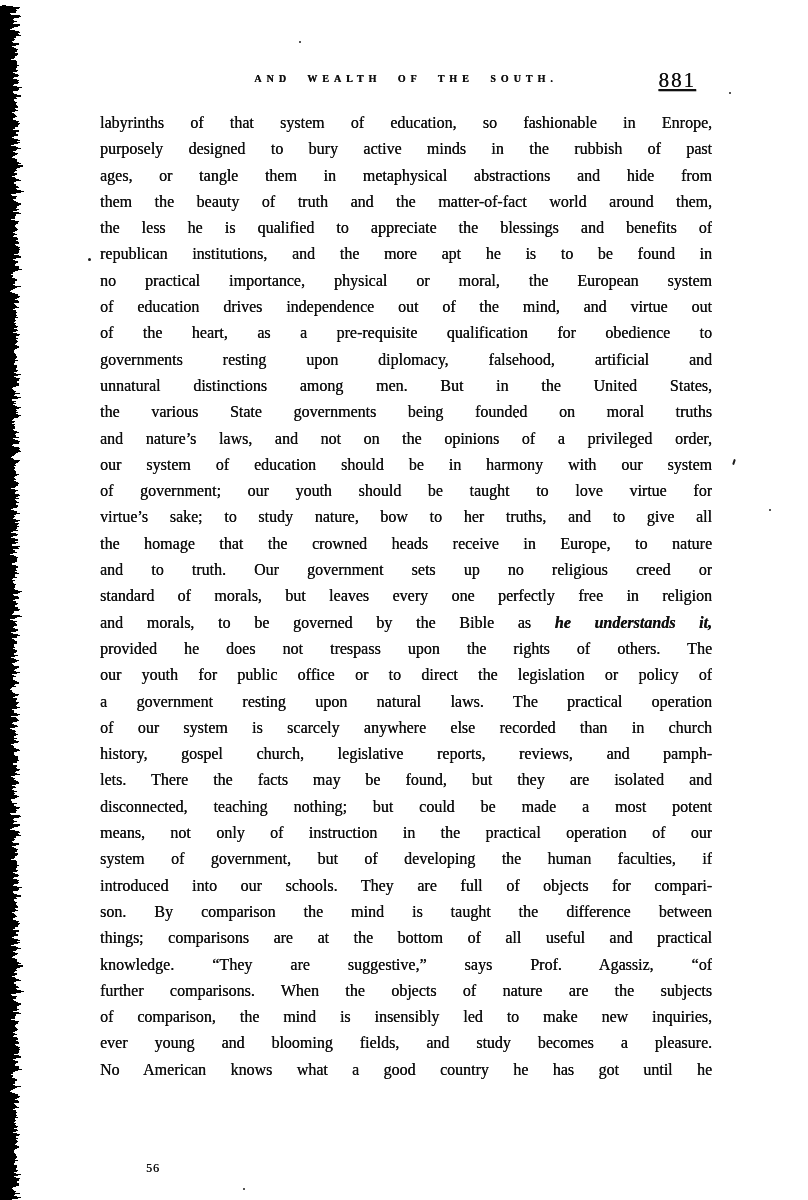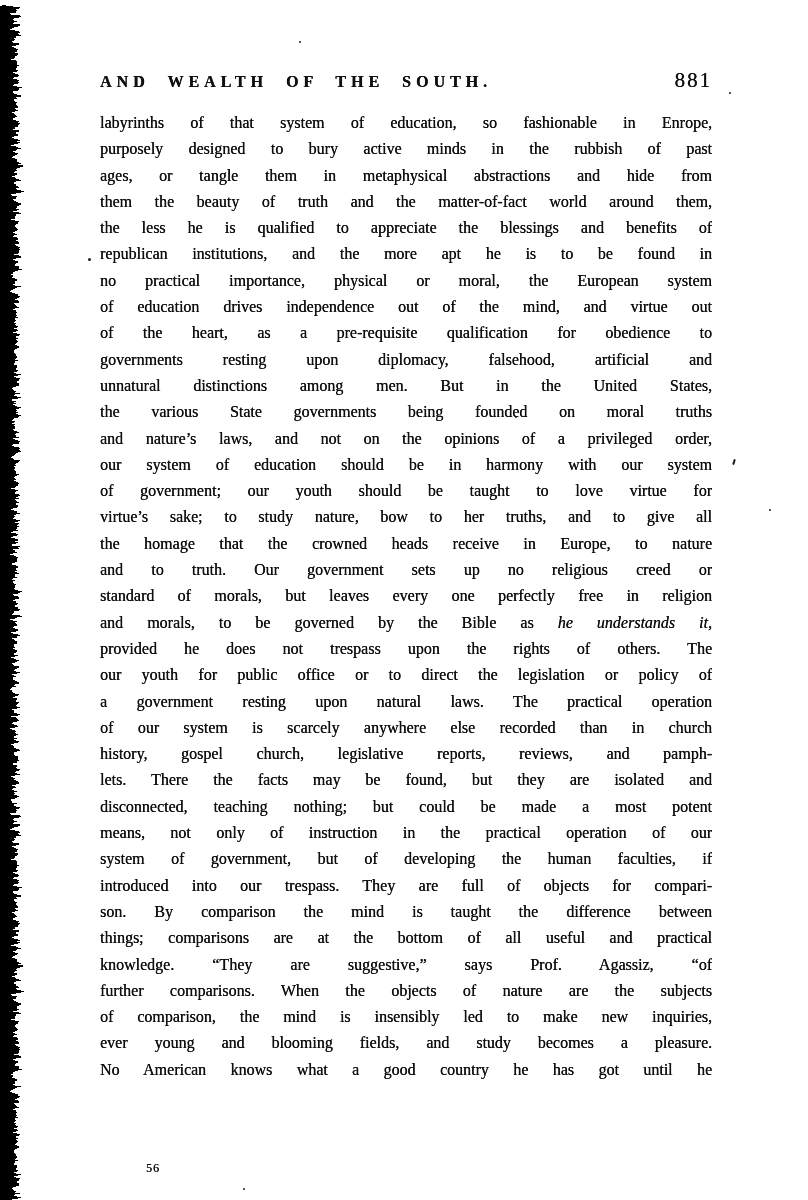--- a/index.html
+++ b/index.html
@@ -10,45 +10,46 @@
     overflow:hidden;
     font-family:"Liberation Serif","DejaVu Serif",serif;
     color:#101010;
   }
   
   .gutter{position:absolute;left:0;top:0;width:44px;height:1200px;}
   
   .header{position:absolute;left:100px;top:68px;width:612px;height:34px;}
   .running-title{
     position:absolute;left:0;right:0;top:5px;
-    text-align:left;
-    font-size:16px;font-weight:bold;
+    text-align:center;
+    font-size:10px;font-weight:bold;
     letter-spacing:5px;word-spacing:9px;
     text-shadow:0.3px 0.3px 0 currentColor;
   }
   .page-number{
-    position:absolute;right:0;top:0;
+    position:absolute;right:16px;top:0;
     font-size:21px;letter-spacing:2px;
     text-shadow:0.3px 0.3px 0 currentColor;
+    text-decoration:underline;
   }
   
   .body{
     position:absolute;left:100px;top:110px;width:612px;
   }
   .line{
     font-size:16px;
     line-height:26.3px;
     height:26.3px;
     text-align:justify;
     text-align-last:justify;
     white-space:normal;
     overflow:hidden;
     text-shadow:0.25px 0.25px 0 currentColor;
   }
-  .line .italic{font-style:italic;}
+  .line .italic{font-style:italic;font-weight:bold;}
   
   .footer-sig{
     position:absolute;left:146px;top:1161px;
     font-size:12px;letter-spacing:1px;
     text-shadow:0.25px 0.25px 0 currentColor;
   }
   
   .speck{position:absolute;background:#1c1c1c;border-radius:50%;}
   .tick{position:absolute;background:#1c1c1c;border-radius:1px;transform:rotate(18deg);}
 </style>
@@ -98,21 +99,21 @@
       <div class="line"><span>and morals, to be governed by the Bible as </span><span class="italic">he understands it,</span></div>
       <div class="line"><span>provided he does not trespass upon the rights of others. The</span></div>
       <div class="line"><span>our youth for public office or to direct the legislation or policy of</span></div>
       <div class="line"><span>a government resting upon natural laws. The practical operation</span></div>
       <div class="line"><span>of our system is scarcely anywhere else recorded than in church</span></div>
       <div class="line"><span>history, gospel church, legislative reports, reviews, and pamph-</span></div>
       <div class="line"><span>lets. There the facts may be found, but they are isolated and</span></div>
       <div class="line"><span>disconnected, teaching nothing; but could be made a most potent</span></div>
       <div class="line"><span>means, not only of instruction in the practical operation of our</span></div>
       <div class="line"><span>system of government, but of developing the human faculties, if</span></div>
-      <div class="line"><span>introduced into our trespass. They are full of objects for compari-</span></div>
+      <div class="line"><span>introduced into our schools. They are full of objects for compari-</span></div>
       <div class="line"><span>son. By comparison the mind is taught the difference between</span></div>
       <div class="line"><span>things; comparisons are at the bottom of all useful and practical</span></div>
       <div class="line"><span>knowledge. “They are suggestive,” says Prof. Agassiz, “of</span></div>
       <div class="line"><span>further comparisons. When the objects of nature are the subjects</span></div>
       <div class="line"><span>of comparison, the mind is insensibly led to make new inquiries,</span></div>
       <div class="line"><span>ever young and blooming fields, and study becomes a pleasure.</span></div>
       <div class="line"><span>No American knows what a good country he has got until he</span></div>
     </div>
 
   <div class="footer-sig">56</div>

